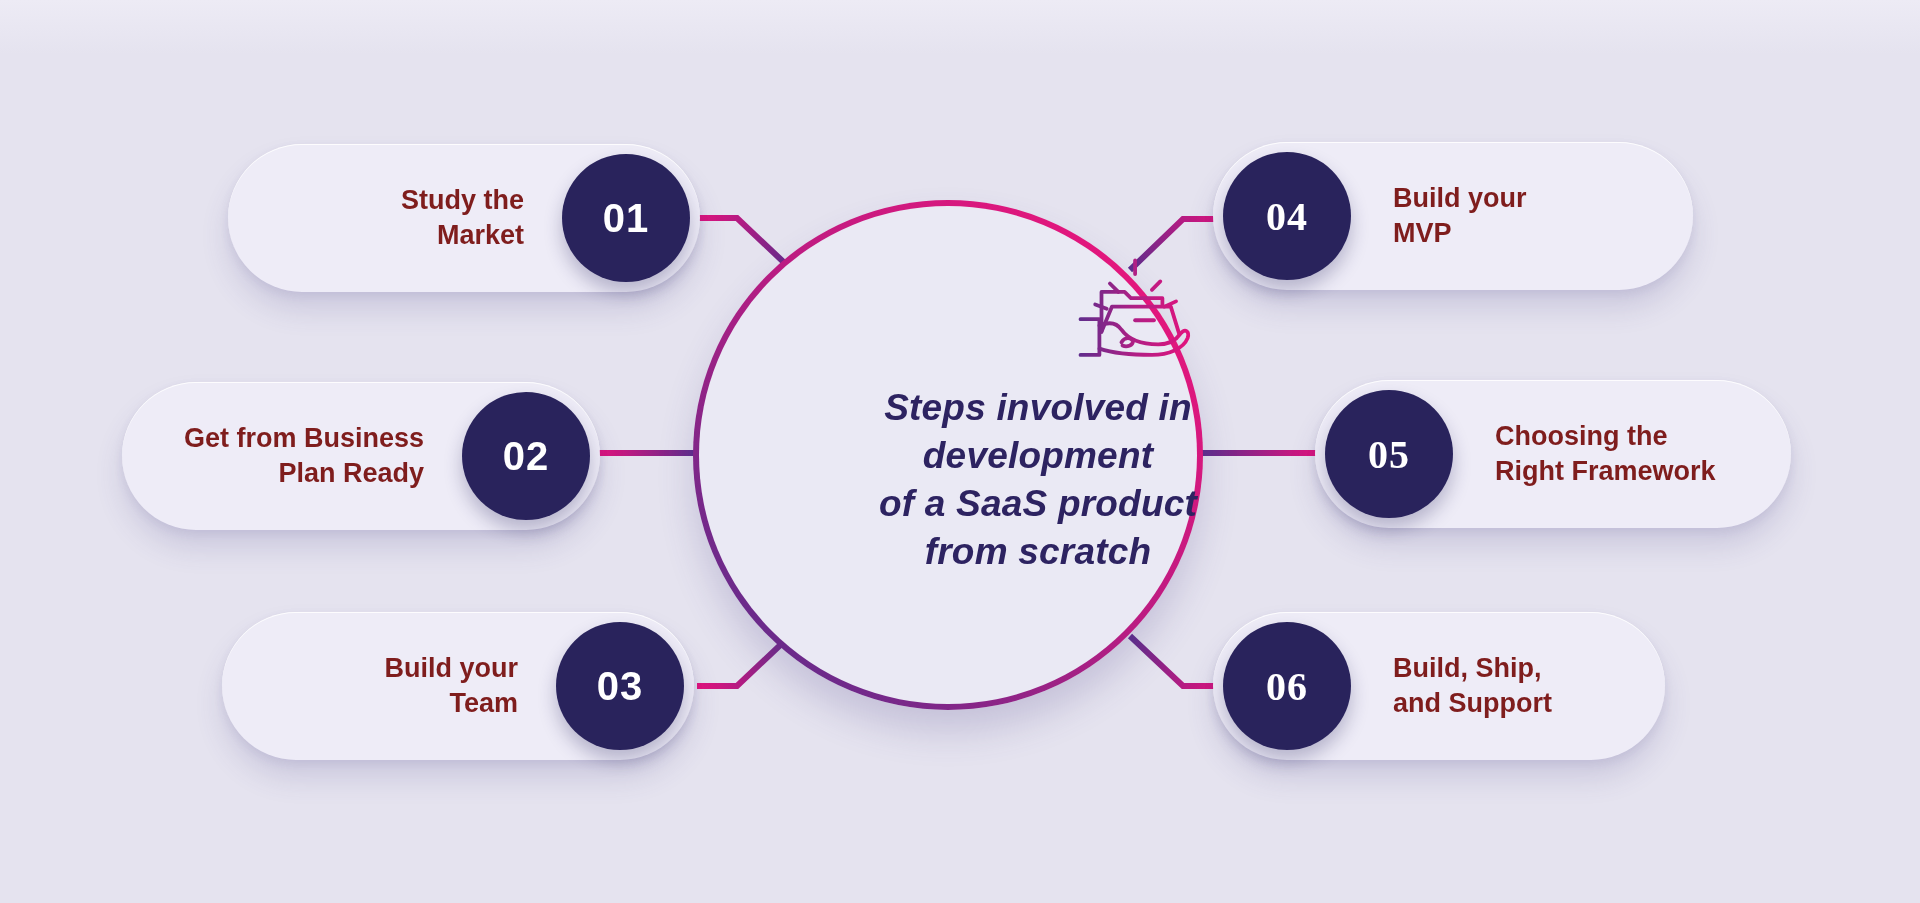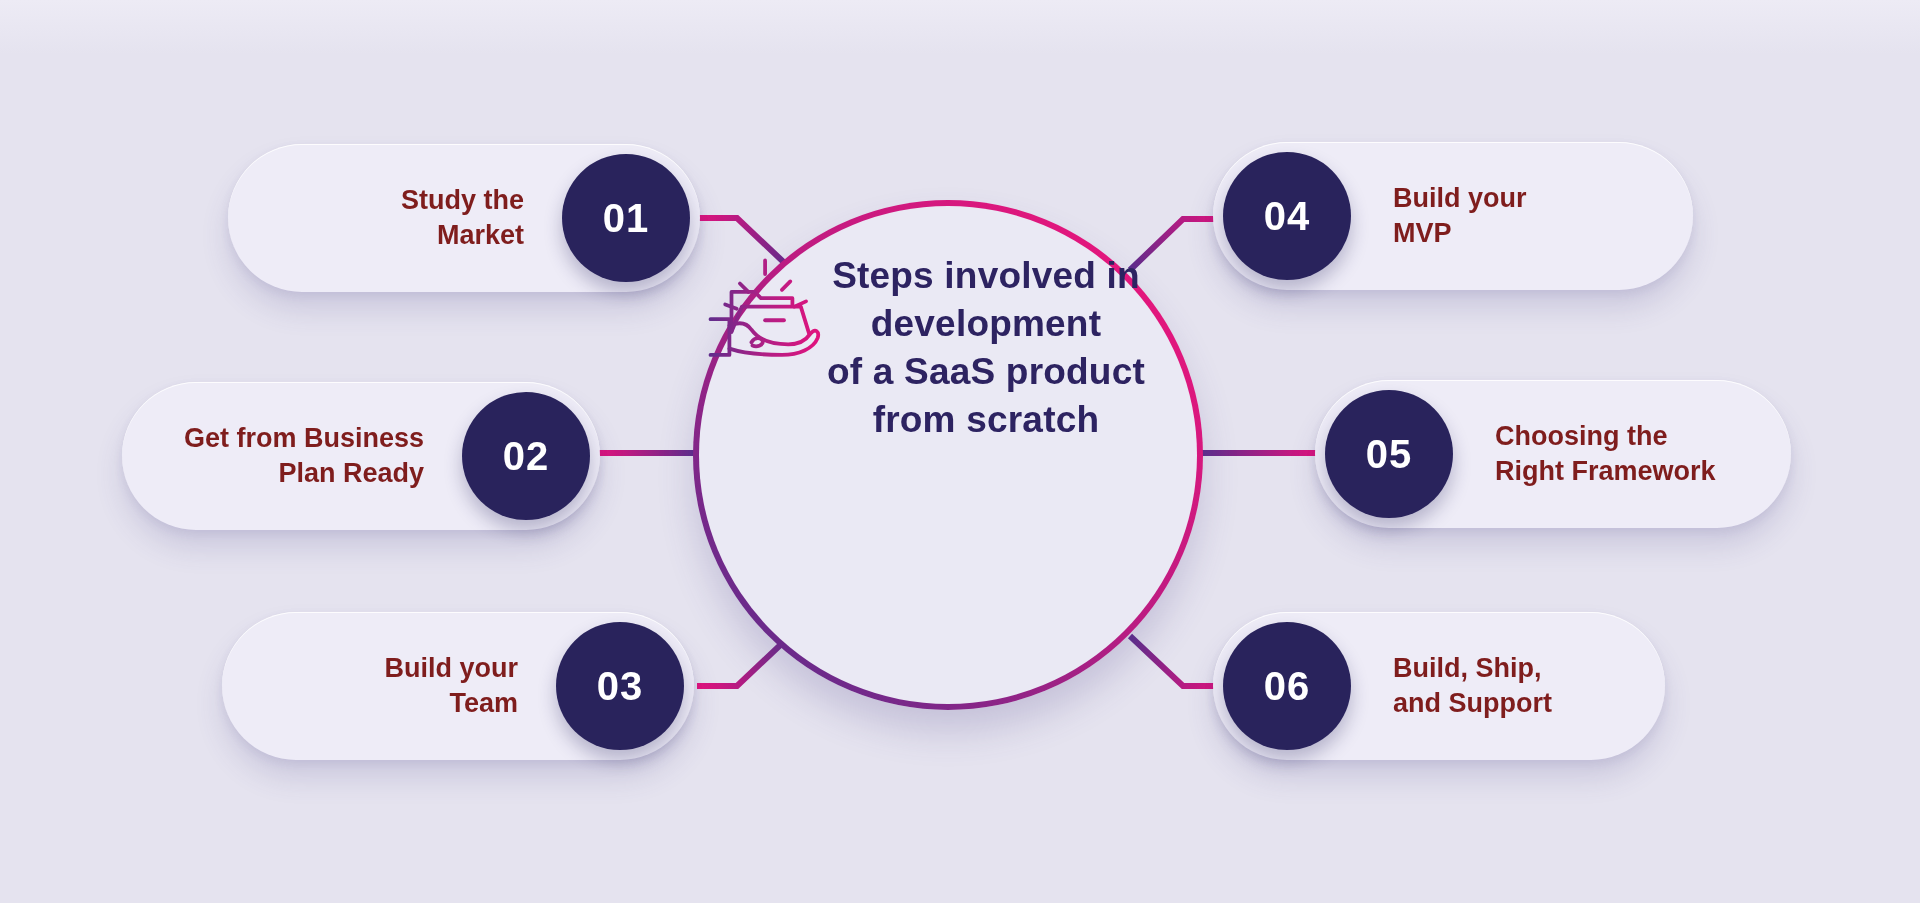--- a/index.html
+++ b/index.html
@@ -13,22 +13,22 @@
   
   .big-circle {
     position:absolute; left:693px; top:200px; width:510px; height:510px;
     border-radius:50%;
     background:linear-gradient(225deg,#ee157b 5%, #bb1c82 48%, #5c2d8c 92%);
     box-shadow:0 22px 36px rgba(73,66,135,.20);
     display:flex;
   }
   .big-circle-inner {
     flex:1; margin:6px; border-radius:50%; background:#eae9f4;
-    display:flex; flex-direction:row; align-items:flex-start;
-    padding-top:46px; box-sizing:border-box;
+    display:flex; flex-direction:column; align-items:flex-end;
+    padding-top:46px; box-sizing:border-box;font-style:italic;
   }
   .center-icon { width:128px; height:126px; margin-bottom:6px; }
   .center-title { text-align:center; }
   .center-title div {
     font-size:37px; font-weight:700; color:#2d2361; line-height:48px;
     letter-spacing:.2px;
   }
 
   
   .pill {
@@ -39,21 +39,21 @@
   }
   .num {
     flex:0 0 128px; width:128px; height:128px; border-radius:50%;
     background:#29235c; color:#ffffff;
     display:flex; align-items:center; justify-content:center;
     font-size:40px; font-weight:700; letter-spacing:1px;
     box-shadow:0 10px 18px rgba(41,35,92,.28);
   }
   .pill-left .num { order:2; margin-right:10px; margin-left:38px; }
   .pill-left .pill-label { order:1; flex:1; text-align:right; padding-left:46px; }
-  .pill-right .num { margin-left:10px; }
+  .pill-right .num { margin-left:10px;font-family:Liberation Serif, serif; }
   .pill-right .pill-label { flex:1; text-align:left; padding-left:42px; padding-right:20px; }
   .pill-label {
     font-size:27px; font-weight:700; color:#7f1d1d; line-height:35px;
   }
 
   
   .p01 { left:228px;  top:144px; width:472px; }
   .p02 { left:122px;  top:382px; width:478px; }
   .p03 { left:222px;  top:612px; width:472px; }
   .p04 { left:1213px; top:142px; width:480px; }

